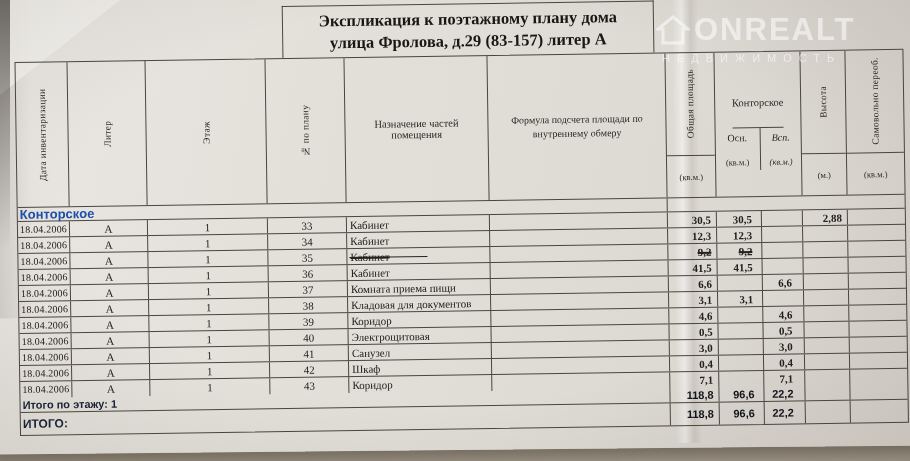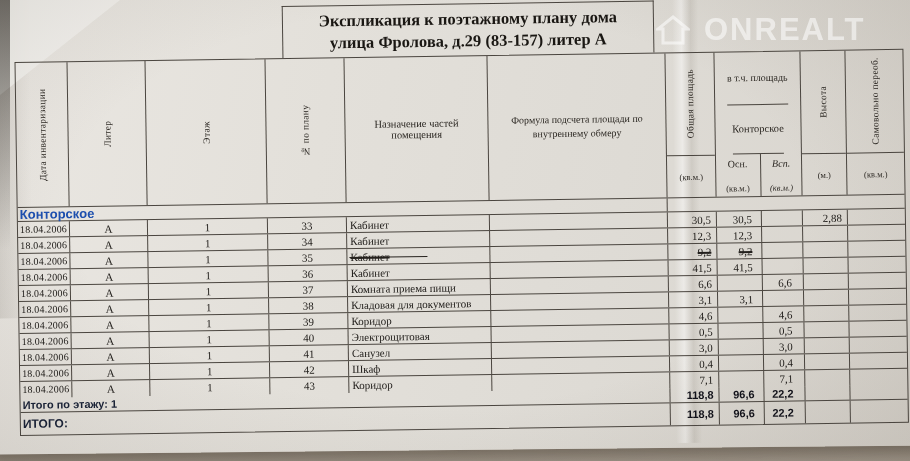--- a/index.html
+++ b/index.html
@@ -21,21 +21,21 @@
            background: linear-gradient(180deg, rgba(40,36,30,.65), rgba(40,36,30,0)); }
   .corner-light { position:absolute; left:0; top:0; width:150px; height:110px;
            background:#f2f1ed; clip-path: polygon(0 0, 120px 0, 0 95px); opacity:.85; }
   .crease-v { position:absolute; left:688px; top:0; width:26px; height:461px;
            background: linear-gradient(90deg, transparent 0%, rgba(255,255,255,.45) 35%, rgba(120,112,100,.14) 70%, transparent 100%); }
   .vignette { position:absolute; inset:0; pointer-events:none;
            background: radial-gradient(ellipse at 48% 45%, transparent 55%, rgba(85,75,62,.14) 100%); }
 
   
   .watermark { position:absolute; right:2px; top:12px; width:252px; opacity:.55; z-index:30; color:#ffffff; }
-  .wm-row { display:flex; align-items:center; gap:14px; }
+  .wm-row { display:flex; align-items:center; gap:4px; }
   .wm-brand { font-family:"Liberation Sans",sans-serif; font-weight:bold; font-size:31px; letter-spacing:2px; }
   .wm-sub { font-family:"Liberation Sans",sans-serif; font-size:11px; letter-spacing:7px; margin-top:4px; margin-left:6px; white-space:nowrap; overflow:hidden; }
 
   
   .sheet-group { position:absolute; left:20px; top:10px; width:889px;
                  transform:rotate(-0.85deg); transform-origin:0 423px; z-index:10; }
 
   .title-box { position:absolute; left:268px; top:0; width:372px; height:52px;
                border:1px solid #4a453f; border-bottom:none;
                display:flex; flex-direction:column; justify-content:center; align-items:center;
@@ -75,21 +75,21 @@
   .incl-units .unit-cell:last-child { width:41px;font-style:italic; }
 
   
   .section-row { height:14px; align-items:center; }
   .section-label { color:#1d4fae; font-family:"Liberation Sans",sans-serif; font-weight:bold; font-size:13px;
                    padding-left:2px; line-height:13px; border-right:1px solid #4a453f; overflow:visible; }
   .data-row { height:16px; }
   .td { display:flex; align-items:center; font-size:11px; line-height:14px; }
   .left { justify-content:flex-start; padding-left:3px; }
   .ctr { justify-content:center; }
-  .num { justify-content:flex-end; padding-right:5px; }
+  .num { justify-content:flex-end; padding-right:5px;font-weight:bold; }
   .c8.num { padding-right:9px; }
   .c9.num { padding-right:11px; }
   .c10.num { }
   .date-cell { font-size:10px; letter-spacing:.2px; padding-left:2px;text-align:center; }
   .name-cell { position:relative; }
 
   .struck [data-cell="name"] { text-decoration:line-through; text-decoration-thickness:1.5px; }
   .struck [data-cell="name"]::after { content:""; position:absolute; left:2px; width:78px; top:50%; height:1.5px; background:#26221e; }
   .struck [data-cell="total"], .struck [data-cell="main"] { text-decoration:line-through; text-decoration-thickness:1.5px; }
 
@@ -140,21 +140,20 @@
         <div class="th c6 th-formula">
           <span>Формула подсчета площади по внутреннему обмеру</span>
         </div>
         <div class="th c7 th-col">
           <div class="vt-wrap">
               <span class="vt">Общая площадь</span>
             </div>
           <div class="units">(кв.м.)</div>
         </div>
         <div class="th incl-group" style="border-right:1px solid #4a453f;">
-          <div class="incl-top">в т.ч. площадь</div>
           <div class="incl-mid">Конторское</div>
           <div class="incl-units">
             <div class="unit-cell">
               <span class="u-top">Осн.</span>
               <span class="u-small">(кв.м.)</span>
             </div>
             <div class="unit-cell">
               <span class="u-top">Всп.</span>
               <span class="u-small">(кв.м.)</span>
             </div>
@@ -350,16 +349,17 @@
     </div>
   </div>
 
   <div class="watermark">
     <div class="wm-row">
       <svg width="34" height="30" viewBox="0 0 34 30">
         <path d="M17 2 L32 14 L27 14 L27 28 L7 28 L7 14 L2 14 Z" fill="none" stroke="#ffffff" stroke-width="3"></path>
       </svg>
       <span class="wm-brand">ONREALT</span>
     </div>
+    <div class="wm-sub">НЕДВИЖИМОСТЬ</div>
   </div>
 
   <div class="vignette"></div>
 </div>
 
 </body></html>

